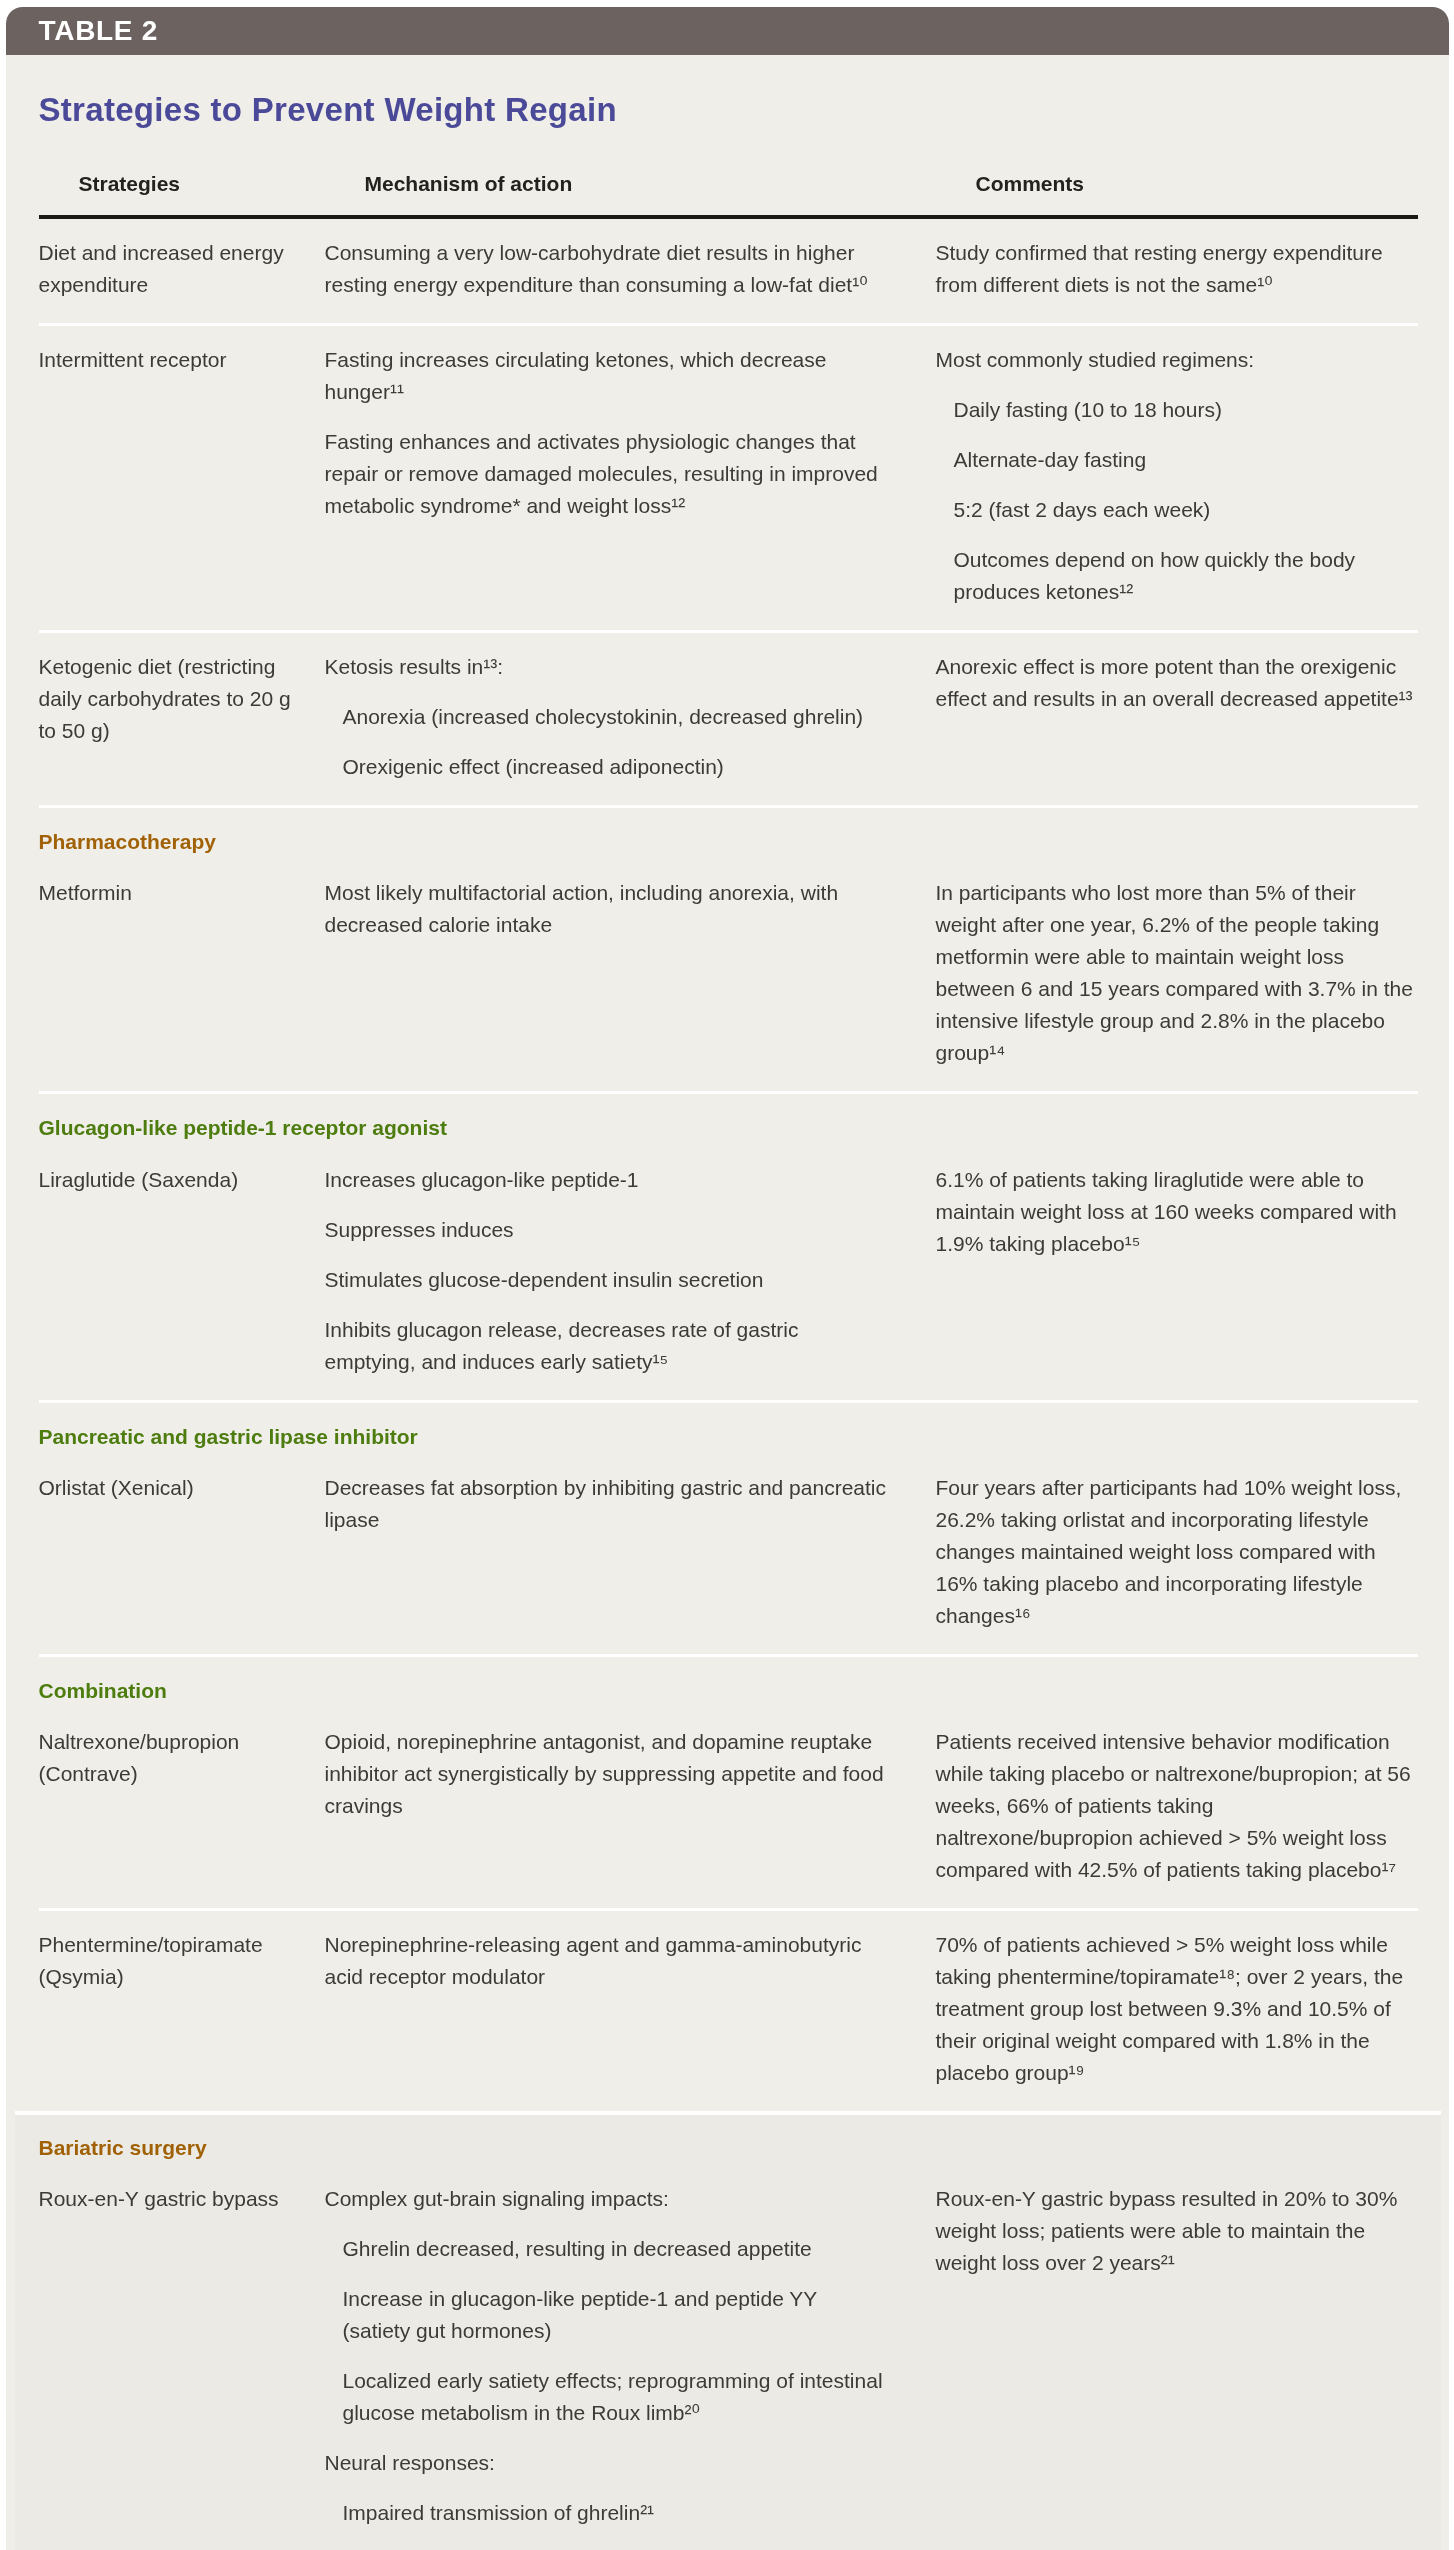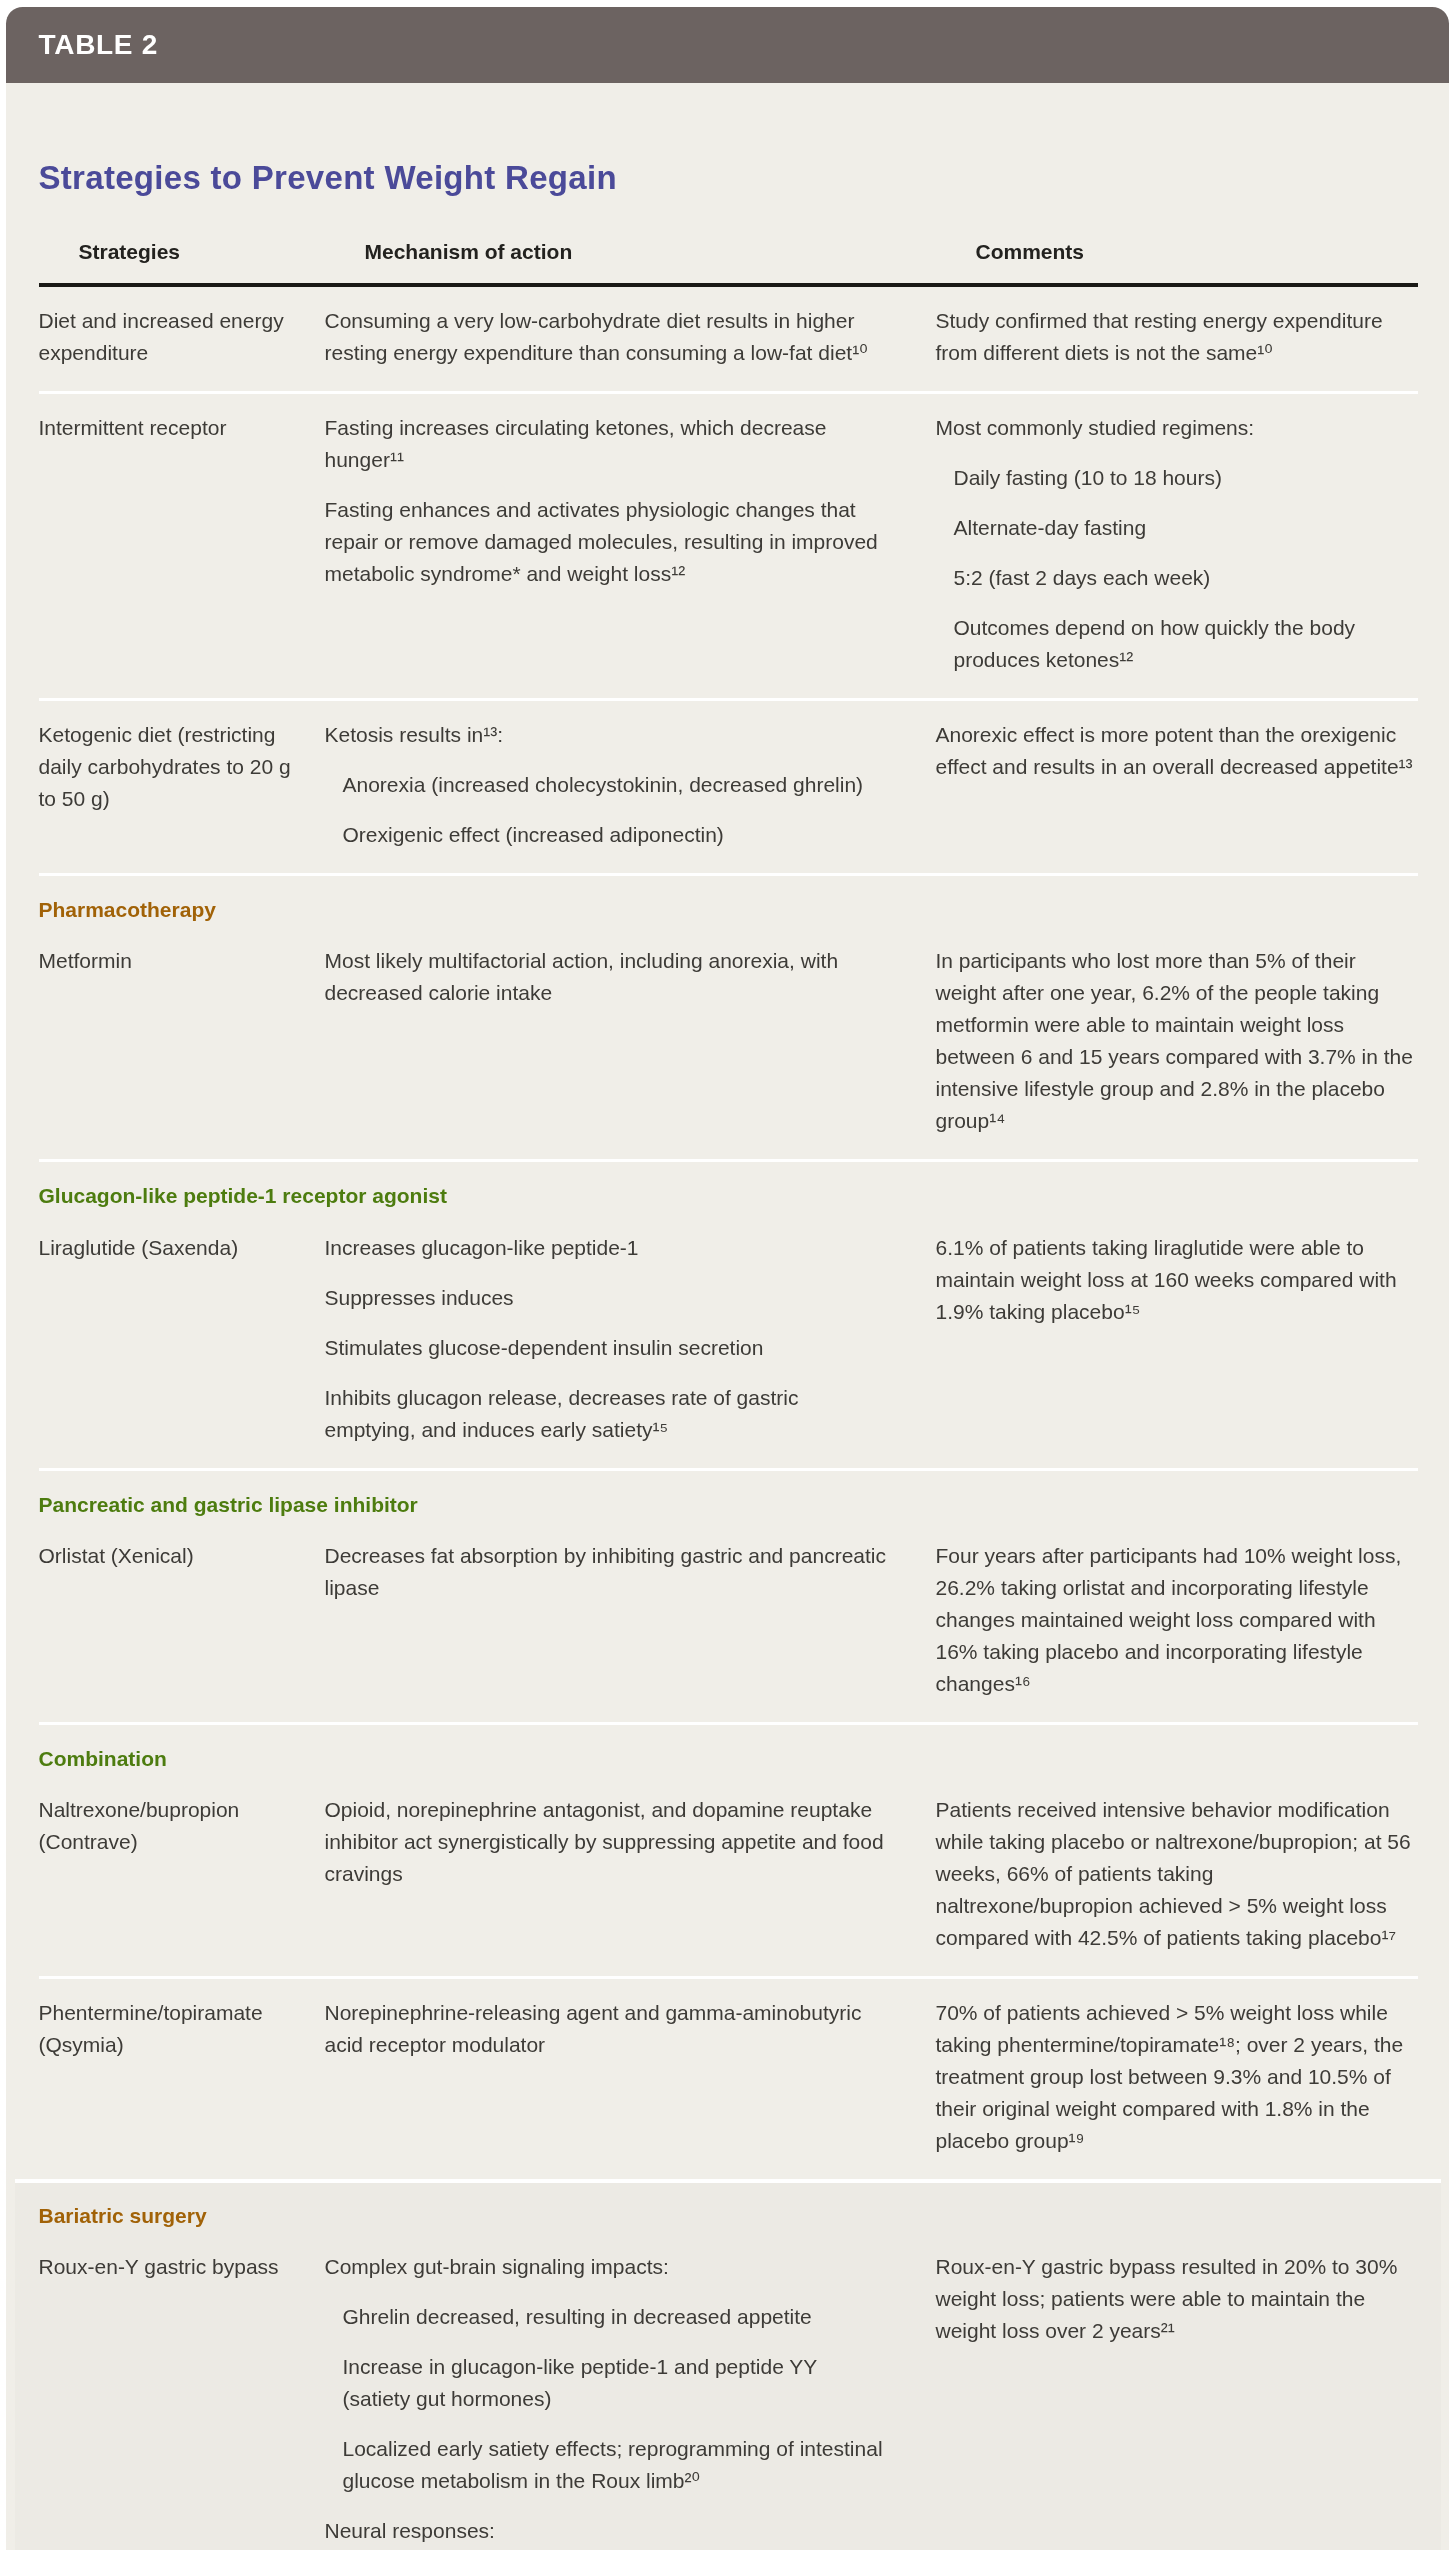--- a/index.html
+++ b/index.html
@@ -13,21 +13,21 @@
     min-height: 2550px;
     background: #ffffff;
     box-sizing: border-box;
     padding: 7px 5.5px 6.2px 5.5px;
   }
   .card {
     width: 100%;
     box-sizing: border-box;
   }
   .table-bar {
-    height: 76px;
+    height: 48px;
     background: #6c6361;
     border-radius: 16.6px 16.6px 0 0;
     display: flex;
     align-items: center;
     padding-left: 33px;
   }
   .table-bar .tag {
     color: #ffffff;
     font-weight: bold;
     font-size: 28px;
@@ -40,21 +40,20 @@
     box-sizing: border-box;
     padding-bottom: 21px;
     overflow: hidden;
   }
   .table-title {
     color: #4b4a99;
     font-weight: bold;
     font-size: 33px;
     padding: 36px 33px 0 33px;
     letter-spacing: 0.3px;
-    margin-top: 40px;
   }
   .content {
     padding: 0 31px 0 33px;
   }
   .col-heads {
     display: grid;
     grid-template-columns: 286px 611px 1fr;
     font-weight: bold;
     font-size: 21px;
     color: #23221f;

